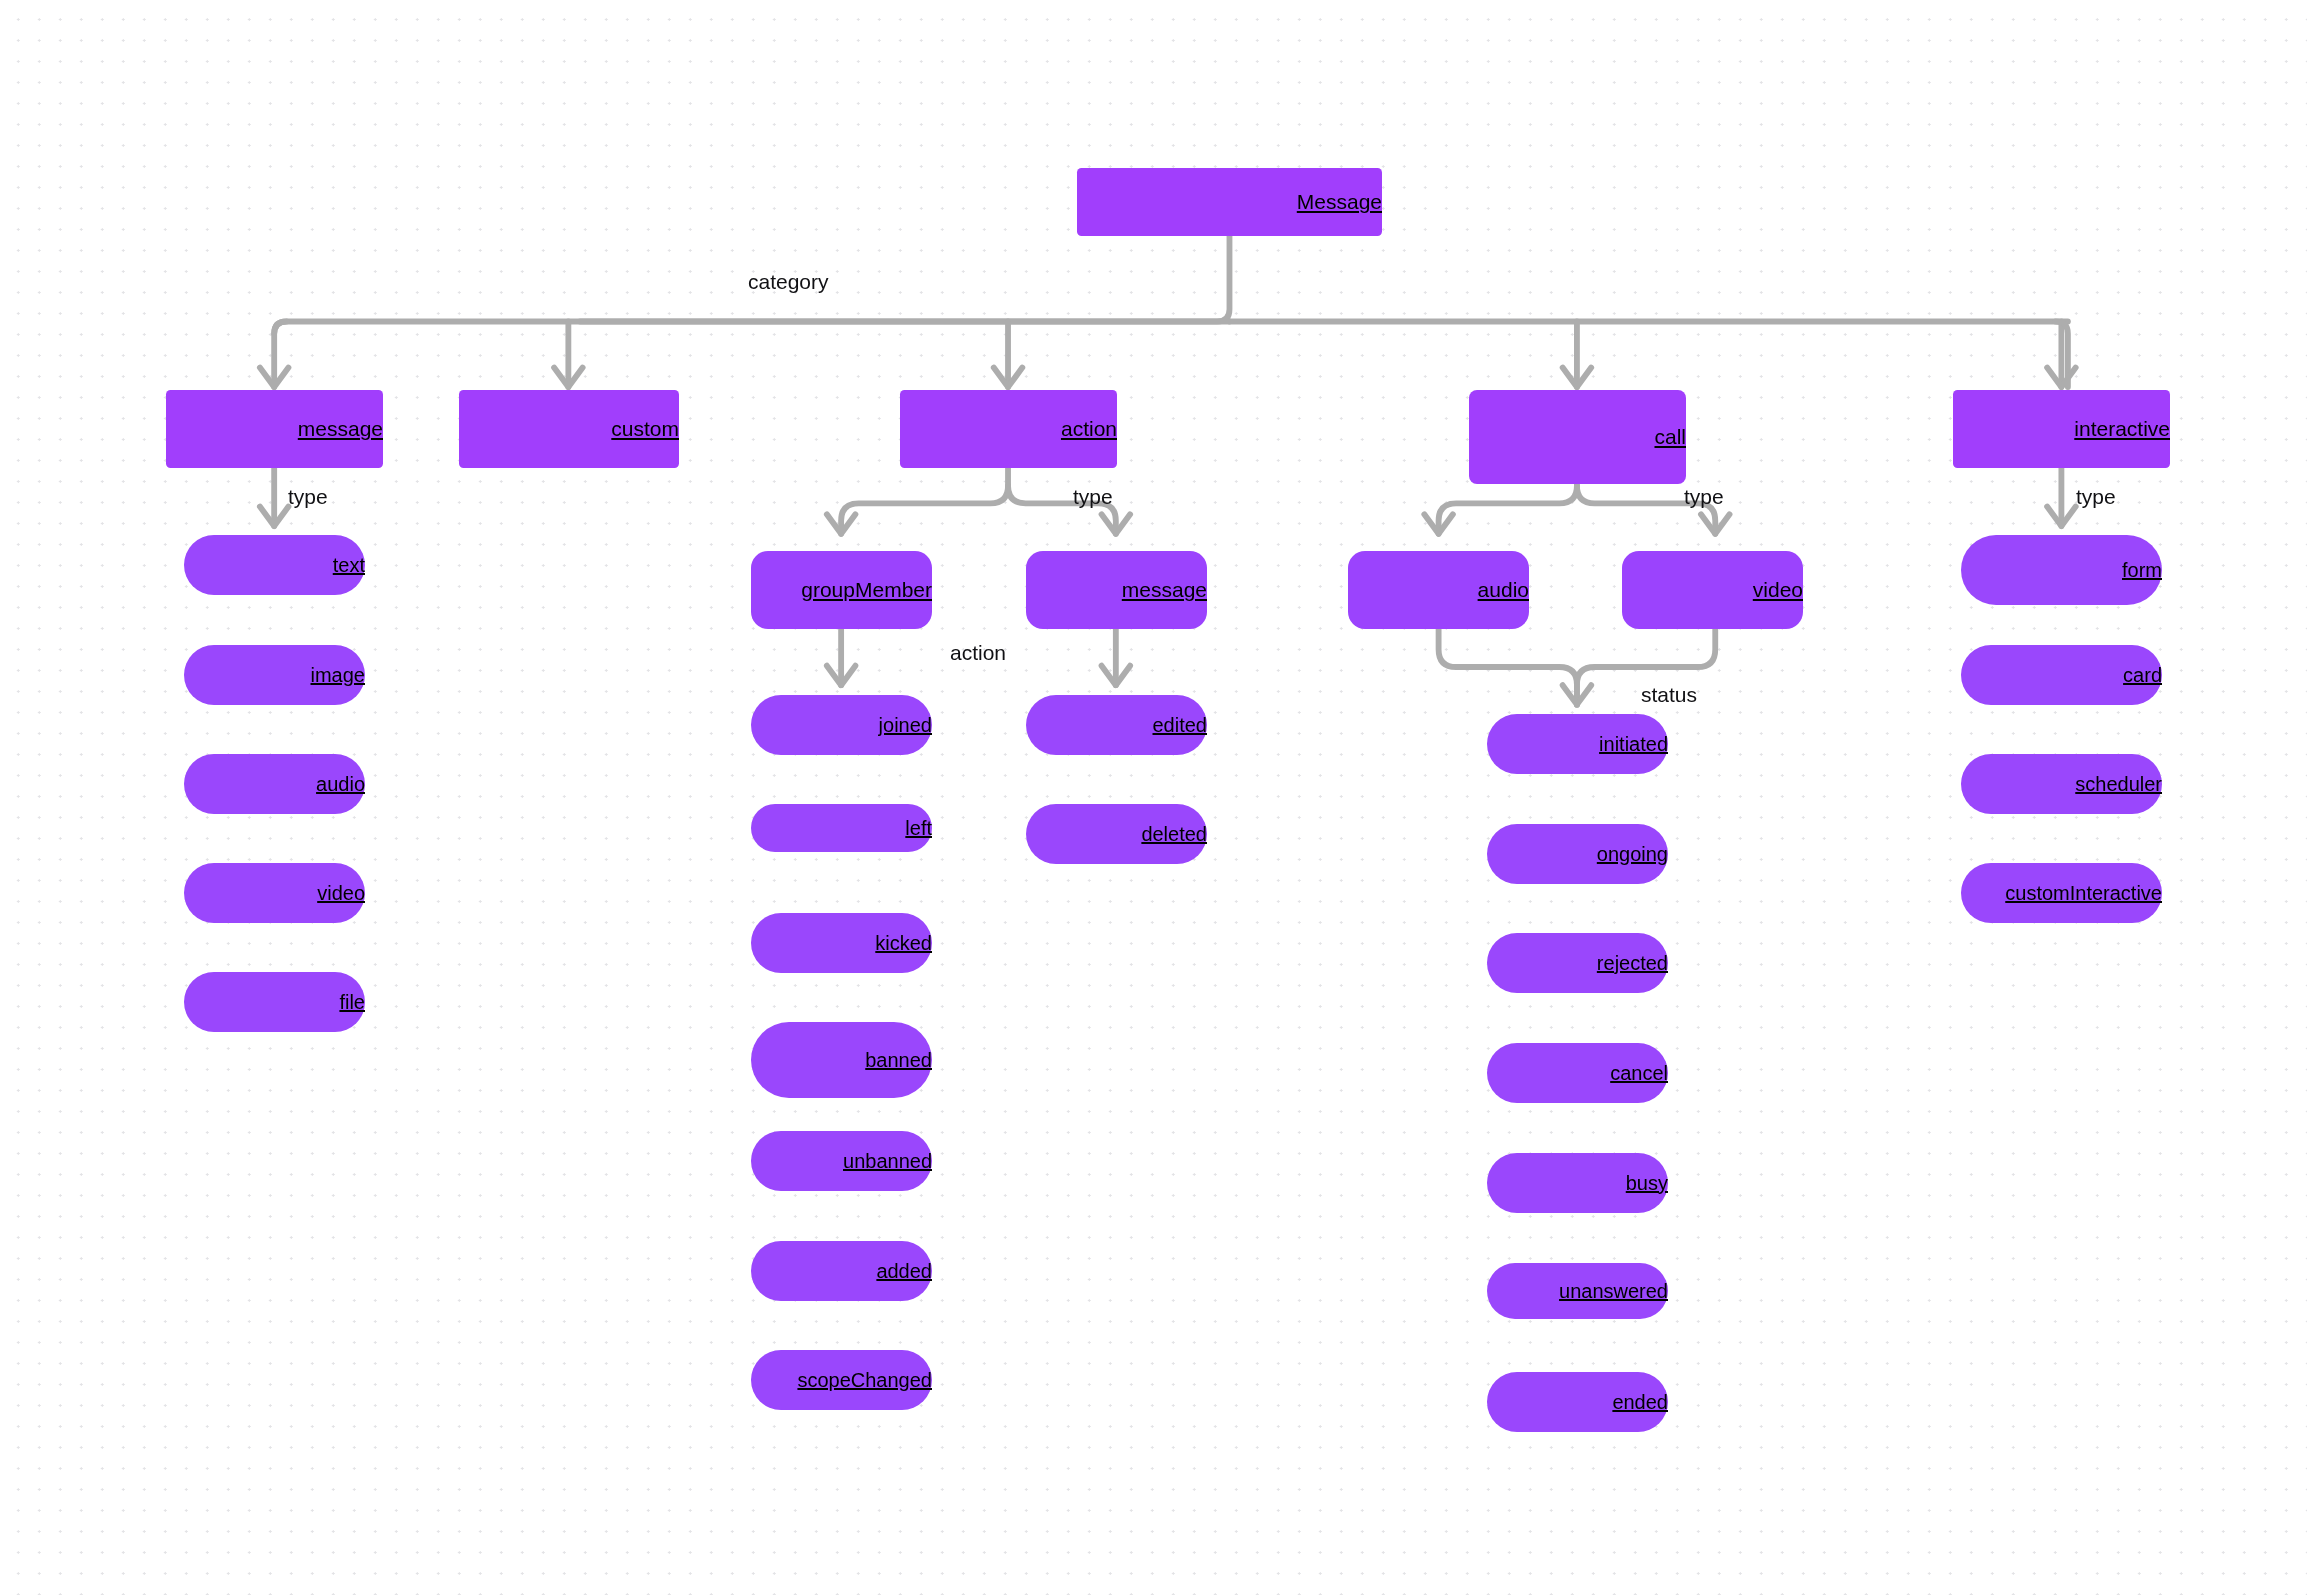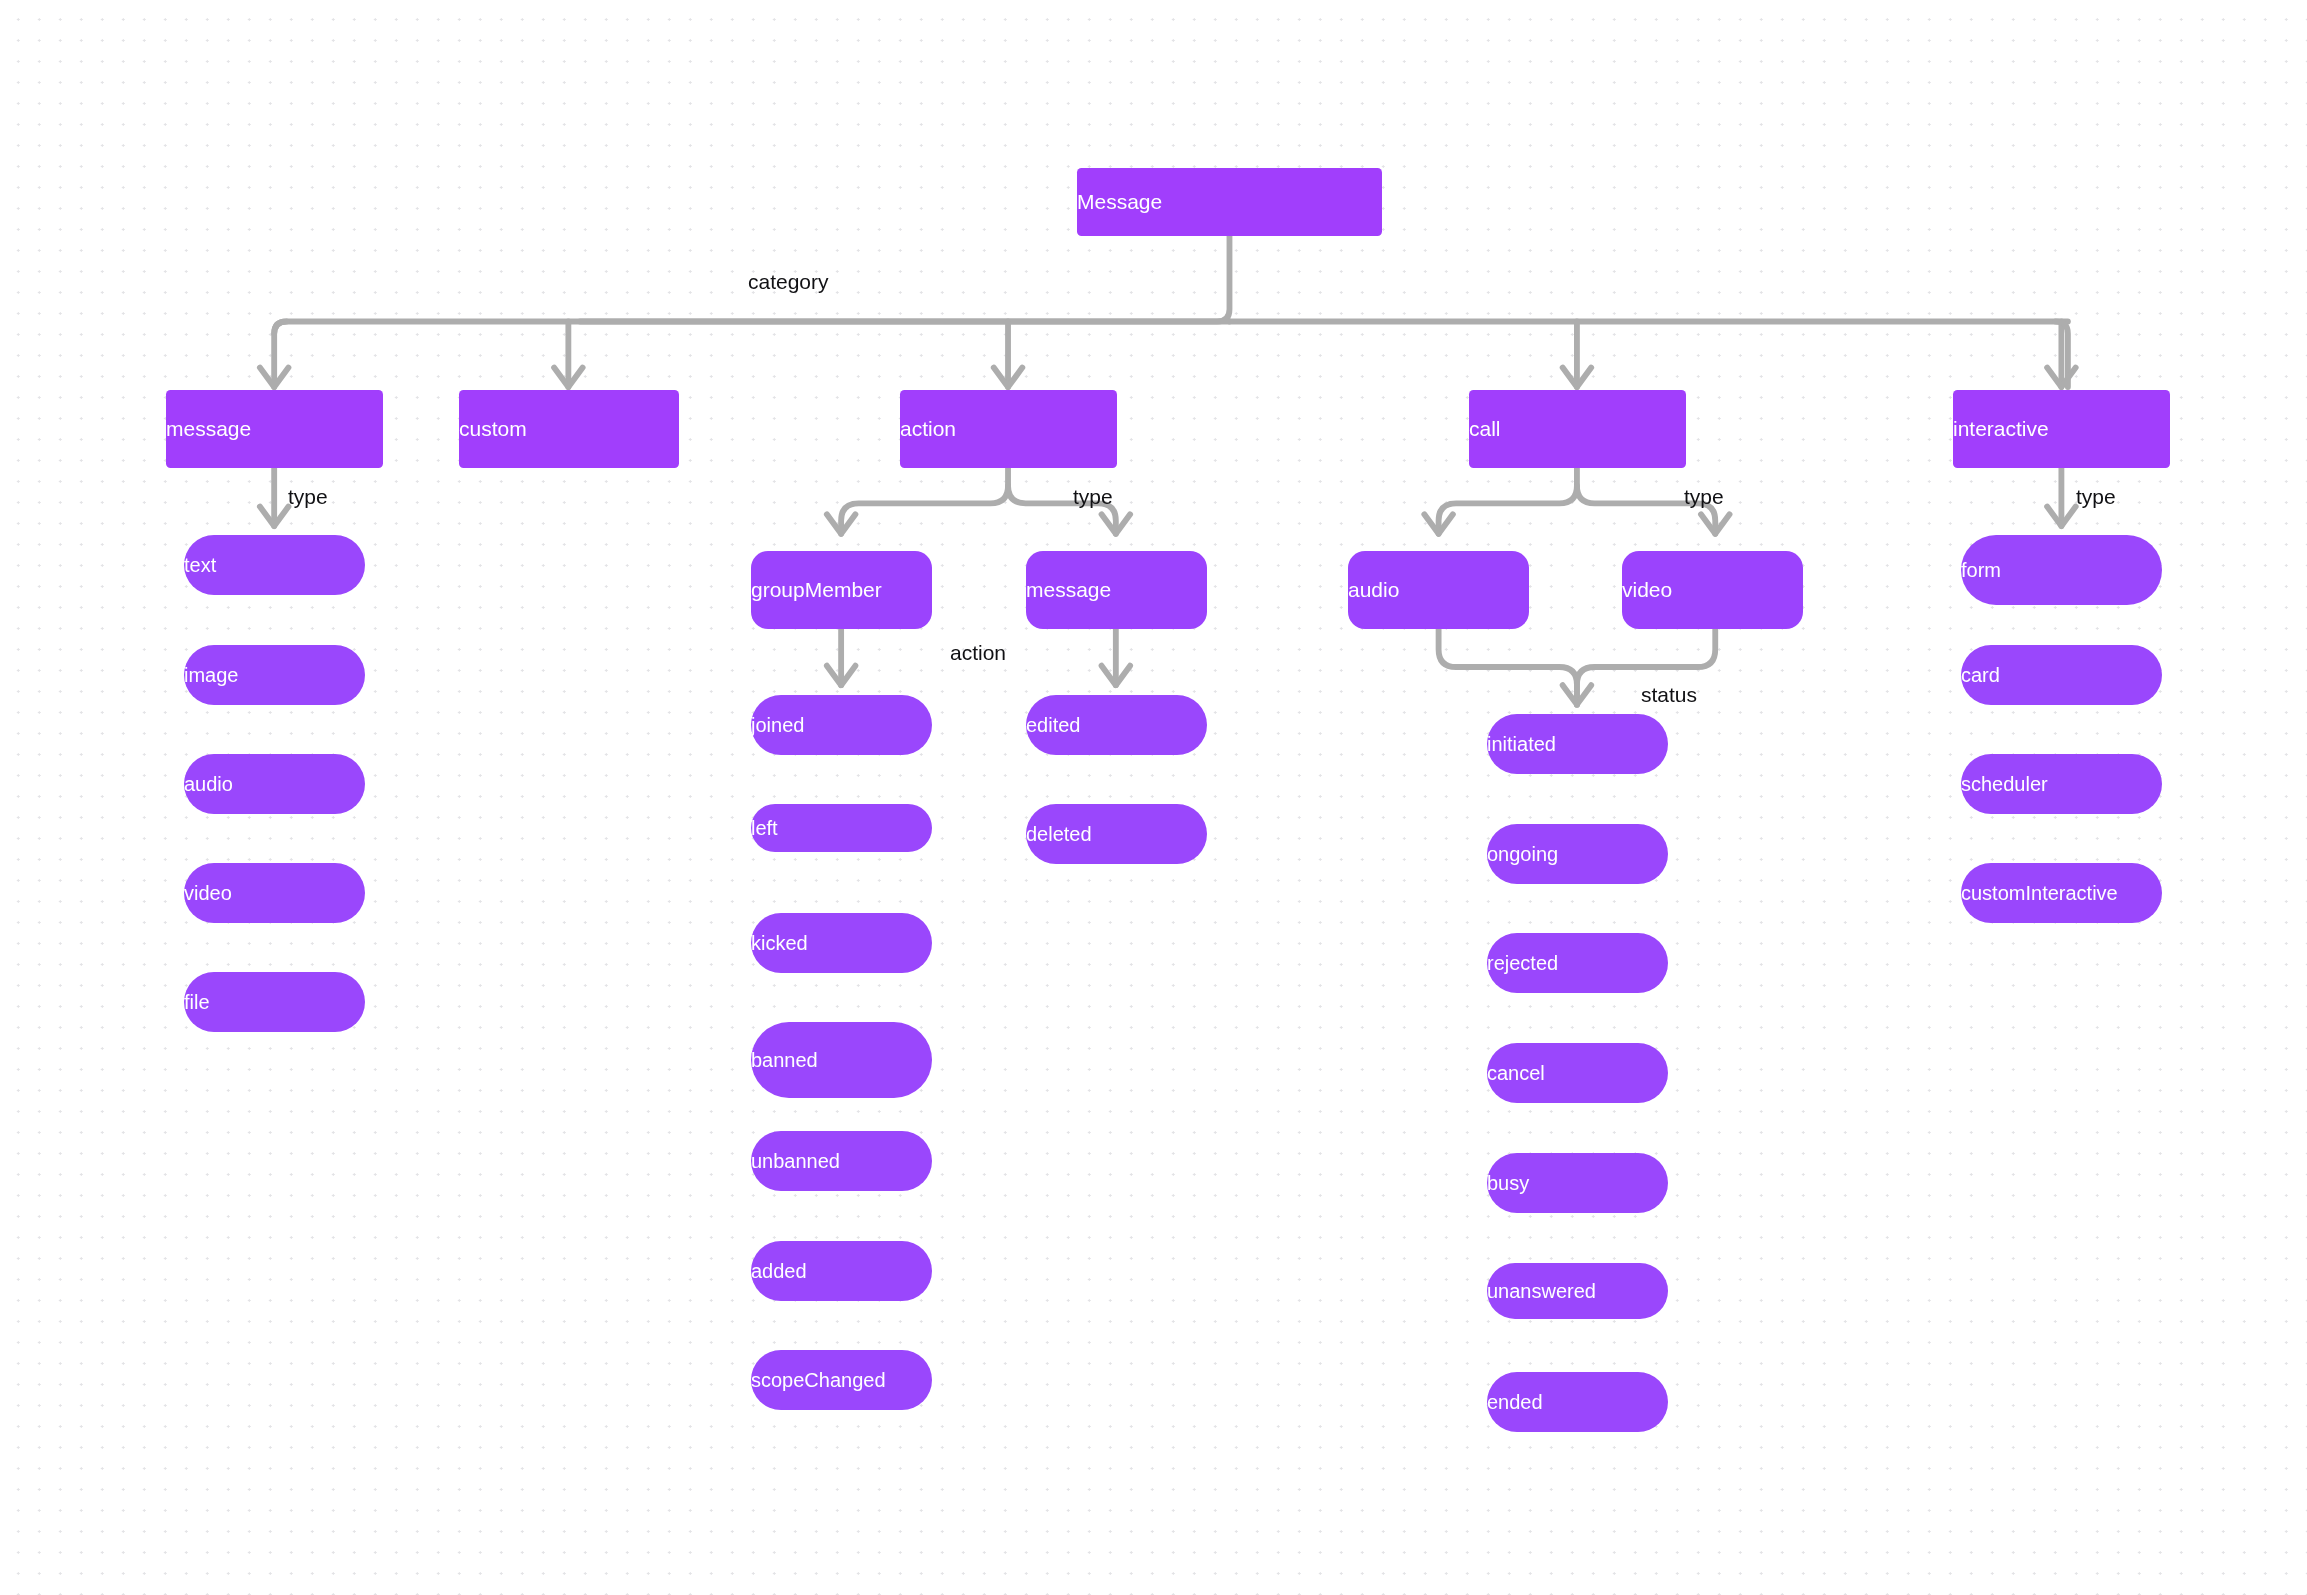--- a/index.html
+++ b/index.html
@@ -25,26 +25,27 @@
     top: 0;
     width: 2307px;
     height: 1595px;
     pointer-events: none;
   }
   .node {
     position: absolute;
     box-sizing: border-box;
     display: flex;
     align-items: center;
-    justify-content: flex-start;
-    color: #ffffff;
+    justify-content: flex-end;
+    color: #000000;
     text-align: center;
     line-height: 1.1;
     white-space: nowrap;
     user-select: none;
+    text-decoration: underline;
   }
   .node-root {
     background: #a13efc;
     border-radius: 4.5px;
     font-size: 21px;
   }
   .node-category {
     background: #a13efc;
     border-radius: 4.5px;
     font-size: 21px;
@@ -139,21 +140,21 @@
   </div>
 
   <div class="node node-category" style="left:459px; top:390px; width:220px; height:78px;">
     <span>custom</span>
   </div>
 
   <div class="node node-category" style="left:900px; top:390px; width:217px; height:78px;">
     <span>action</span>
   </div>
 
-  <div class="node node-category" style="left:1469px; top:390px; width:217px; height:78px;">
+  <div class="node node-category" style="left:1469px; top:390px; width:217px; height:94px;border-radius:8px;">
     <span>call</span>
   </div>
 
   <div class="node node-category" style="left:1953px; top:390px; width:217px; height:78px;">
     <span>interactive</span>
   </div>
 
   <div class="node node-leaf" style="left:184px; top:535px; width:181px; height:60px;">
     <span>text</span>
   </div>

